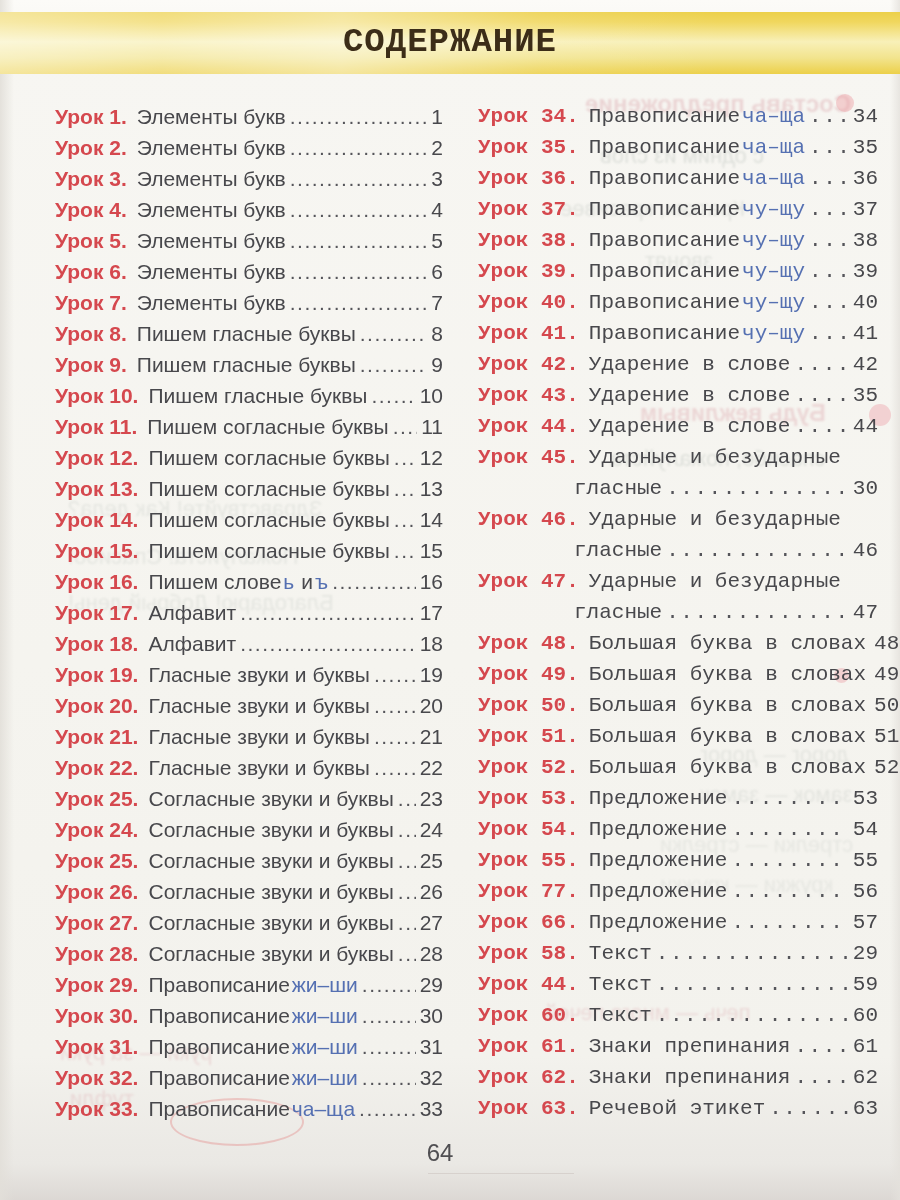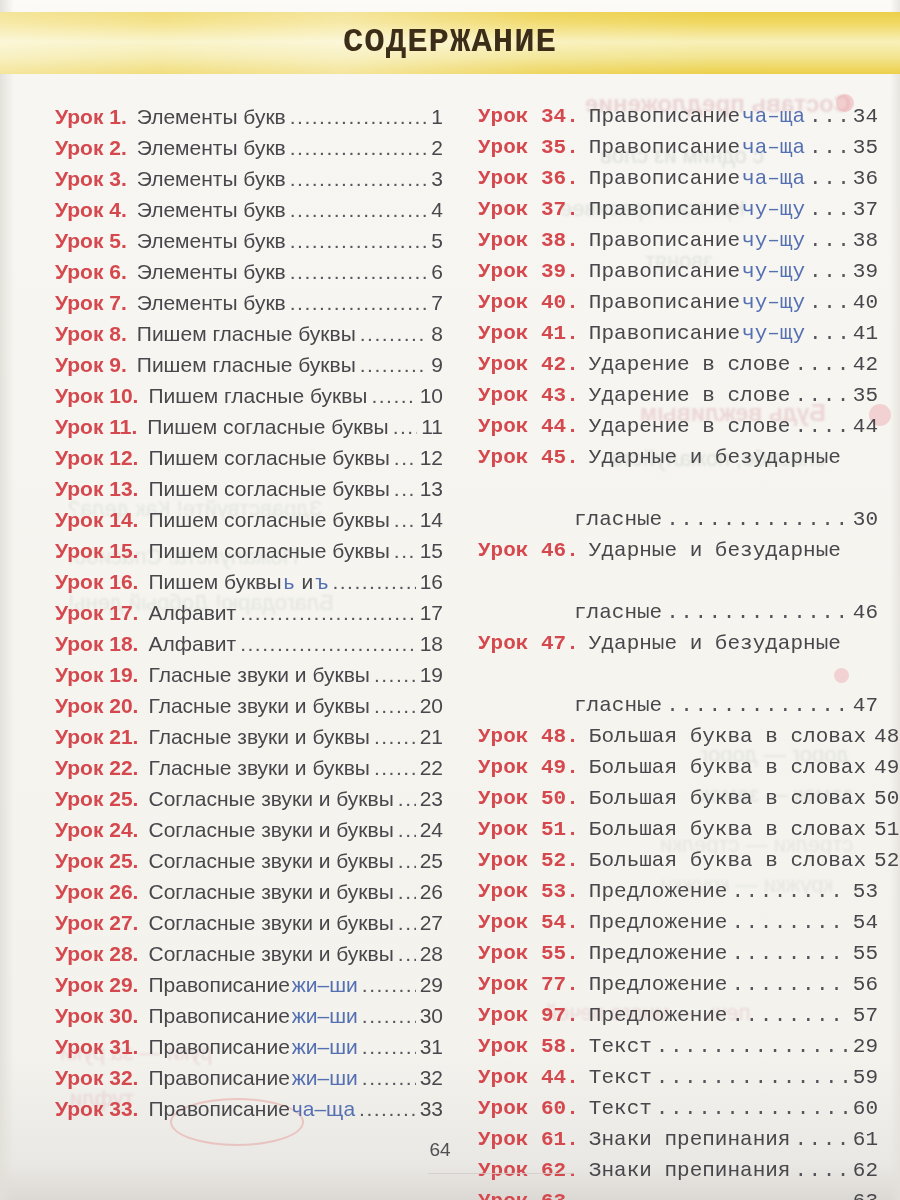--- a/index.html
+++ b/index.html
@@ -24,29 +24,29 @@
     text-align:center;font-size:34px;font-weight:bold;letter-spacing:1px;
     color:var(--header-brown,#3c2d18);
   }
   
   .toc{position:absolute;top:101px;left:55px;width:835px;display:flex;}
   .col{display:block;}
   .col-left{width:388px;margin-right:35px;}
   .col-right{width:400px;font-family:Liberation Mono, monospace;}
   .entry{display:block;}
   .line{display:flex;align-items:baseline;line-height:31px;font-size:21px;}
-  .line2{padding-left:96px;margin-top:31px;}
+  .line2{padding-left:96px;}
   .label{font-weight:bold;color:var(--lesson-red,#d5484e);margin-right:10px;white-space:nowrap;}
   .t{color:var(--title-gray,#48484c);white-space:pre;}
   .t.accent{color:var(--accent-blue,#5570b2);margin-left:2px;}
   .t.gap{margin-left:7px;}
   .dots{flex:1;overflow:hidden;white-space:nowrap;margin:0 4px 0 4px;letter-spacing:1.5px;color:var(--dots-gray,#55555a);}
   .num{color:var(--title-gray,#48484c);white-space:nowrap;}
   
-  .footer-num{position:absolute;left:0;top:1139px;width:880px;text-align:center;font-size:19px;color:#504f52;}
+  .footer-num{position:absolute;left:0;top:1139px;width:880px;text-align:center;font-size:24px;color:#504f52;}
   .footer-line{position:absolute;left:428px;top:1173px;width:146px;height:1px;background:#d3cec9;opacity:.85;}
   
   .ghost{position:absolute;transform:scaleX(-1);filter:blur(1.3px);white-space:nowrap;pointer-events:none;}
   .g0{left:555px;top:20px;font-size:30px;font-weight:bold;color:#7a6a52;opacity:.13;}
   .g1{left:585px;top:90px;font-size:24px;font-weight:bold;color:#cf8790;opacity:.30;}
   .g2{left:600px;top:143px;font-size:22px;color:#a3ada6;opacity:.30;}
   .g3{left:560px;top:196px;font-size:22px;color:#a3ada6;opacity:.25;}
   .g4{left:645px;top:248px;font-size:22px;color:#a3ada6;opacity:.25;}
   .g5{left:640px;top:400px;font-size:23px;font-weight:bold;color:#d48e97;opacity:.30;}
   .g6{left:610px;top:446px;font-size:22px;color:#a3ada6;opacity:.28;}
@@ -217,21 +217,21 @@
           <div class="line">
             <span class="label">Урок 15.</span>
             <span class="t">Пишем согласные буквы</span>
             <span class="dots">..........................................................................................</span>
             <span class="num">15</span>
           </div>
         </div>
         <div class="entry">
           <div class="line">
             <span class="label">Урок 16.</span>
-            <span class="t">Пишем буквы</span>
+            <span class="t">Пишем слове</span>
             <span class="t accent">ь</span>
             <span class="t gap">и</span>
             <span class="t accent">ъ</span>
             <span class="dots">..........................................................................................</span>
             <span class="num">16</span>
           </div>
         </div>
         <div class="entry">
           <div class="line">
             <span class="label">Урок 17.</span>
@@ -571,21 +571,21 @@
         <div class="entry">
           <div class="line">
             <span class="label">Урок 77.</span>
             <span class="t">Предложение</span>
             <span class="dots">..........................................................................................</span>
             <span class="num">56</span>
           </div>
         </div>
         <div class="entry">
           <div class="line">
-            <span class="label">Урок 97.</span>
+            <span class="label">Урок 66.</span>
             <span class="t">Предложение</span>
             <span class="dots">..........................................................................................</span>
             <span class="num">57</span>
           </div>
         </div>
         <div class="entry">
           <div class="line">
             <span class="label">Урок 58.</span>
             <span class="t">Текст</span>
             <span class="dots">..........................................................................................</span>
@@ -620,20 +620,21 @@
           <div class="line">
             <span class="label">Урок 62.</span>
             <span class="t">Знаки препинания</span>
             <span class="dots">..........................................................................................</span>
             <span class="num">62</span>
           </div>
         </div>
         <div class="entry">
           <div class="line">
             <span class="label">Урок 63.</span>
+            <span class="t">Речевой этикет</span>
             <span class="dots">..........................................................................................</span>
             <span class="num">63</span>
           </div>
         </div>
       </div>
   </div>
 
   <div class="footer-num">64</div>
   <div class="footer-line"></div>
 

